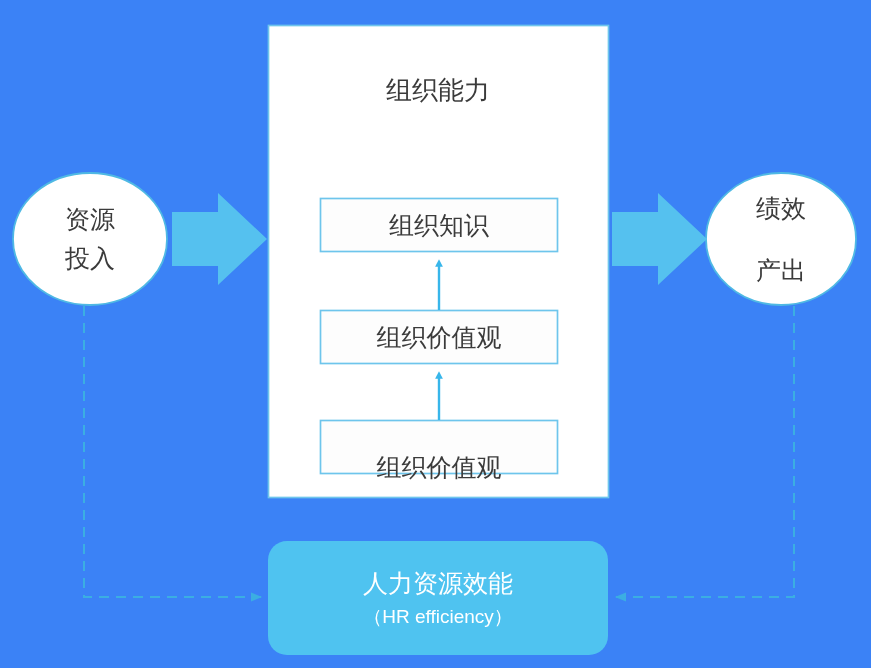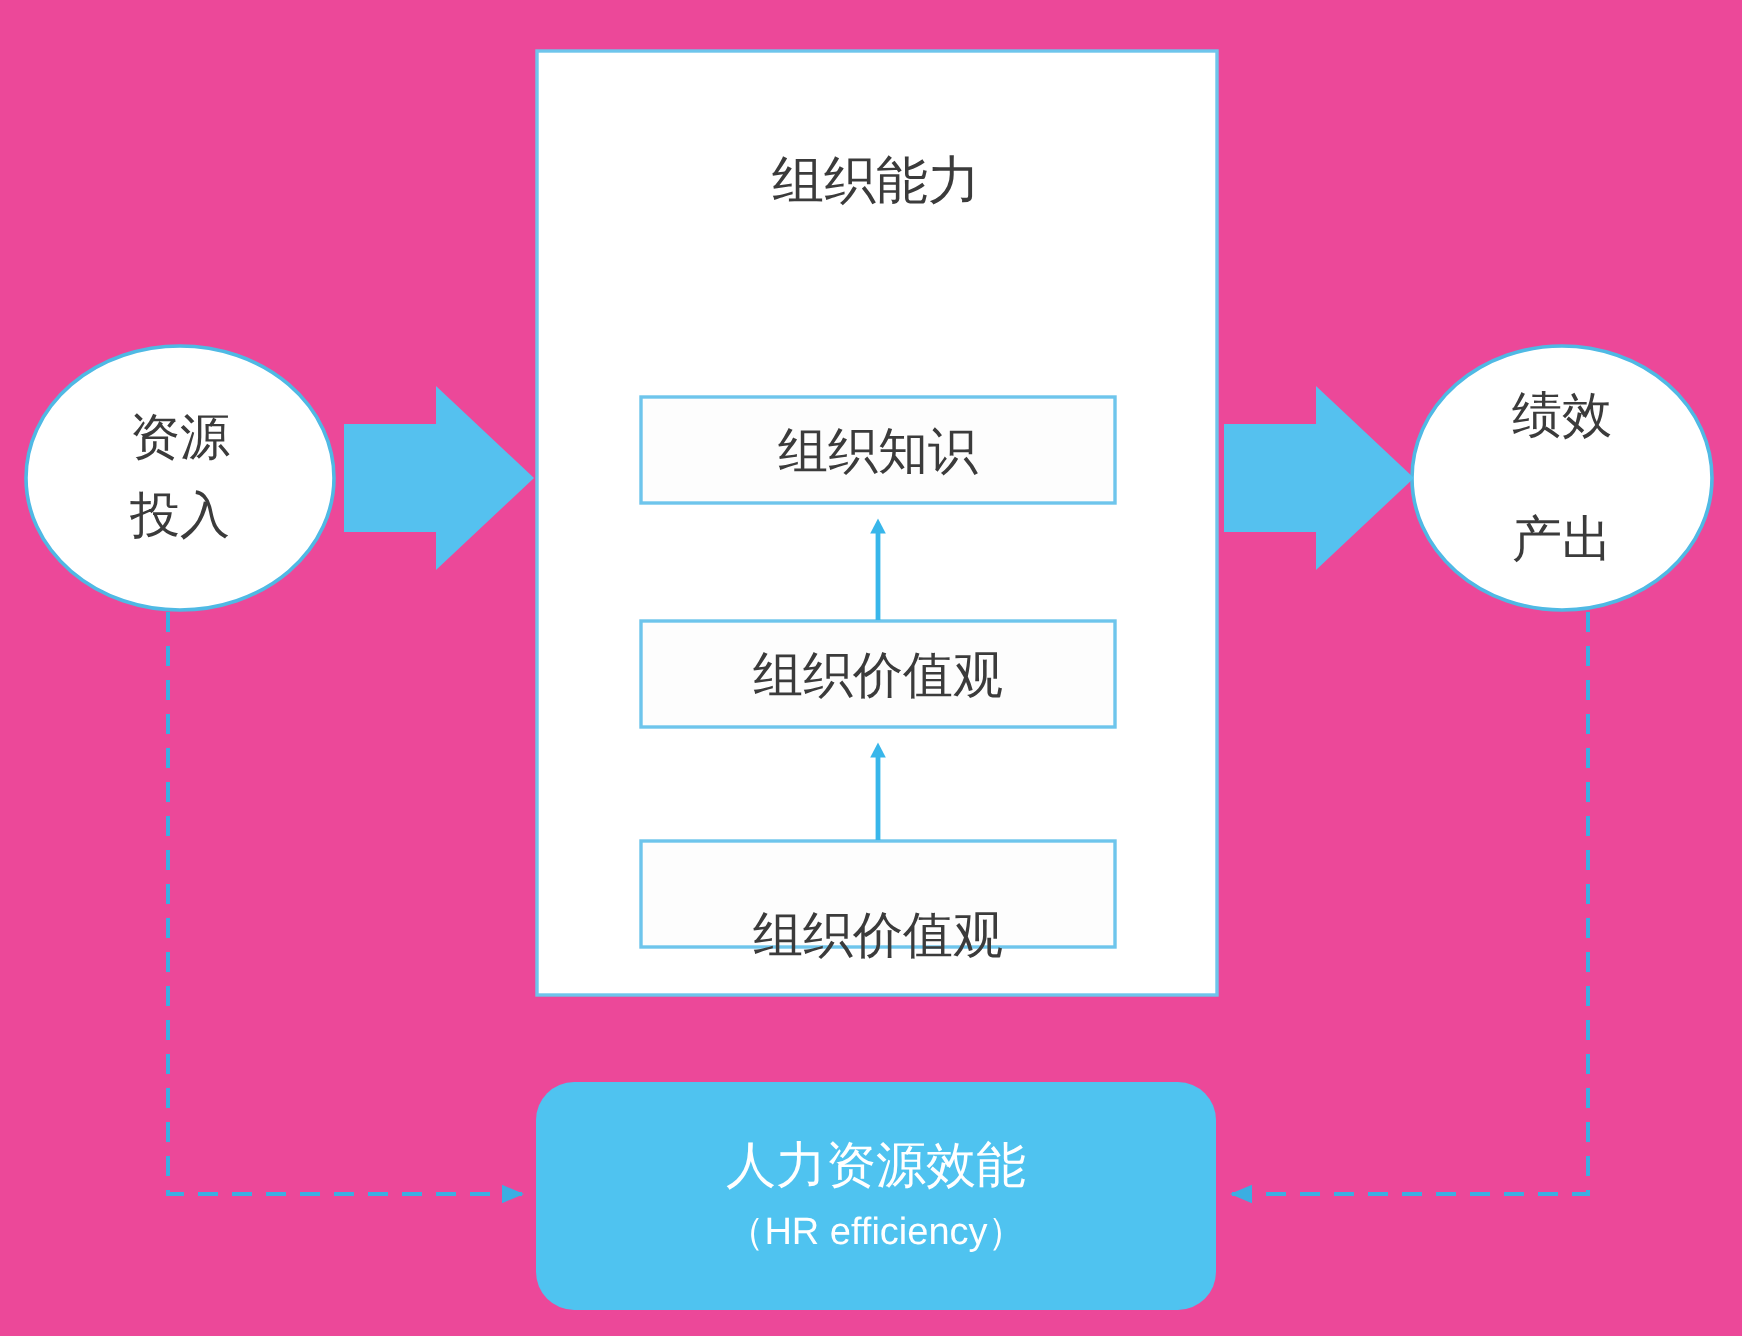--- a/index.html
+++ b/index.html
@@ -7,21 +7,21 @@
     padding: 0;
     background: #ffffff;
   }
   body {
     font-family: "Liberation Sans", "DejaVu Sans", sans-serif;
   }
   #canvas {
     position: relative;
     width: 871px;
     height: 668px;
-    background: #ec4899;
+    background: #3b82f6;
     overflow: hidden;
   }
   #svg-layer {
     position: absolute;
     left: 0;
     top: 0;
     width: 871px;
     height: 668px;
   }
   .txt {

